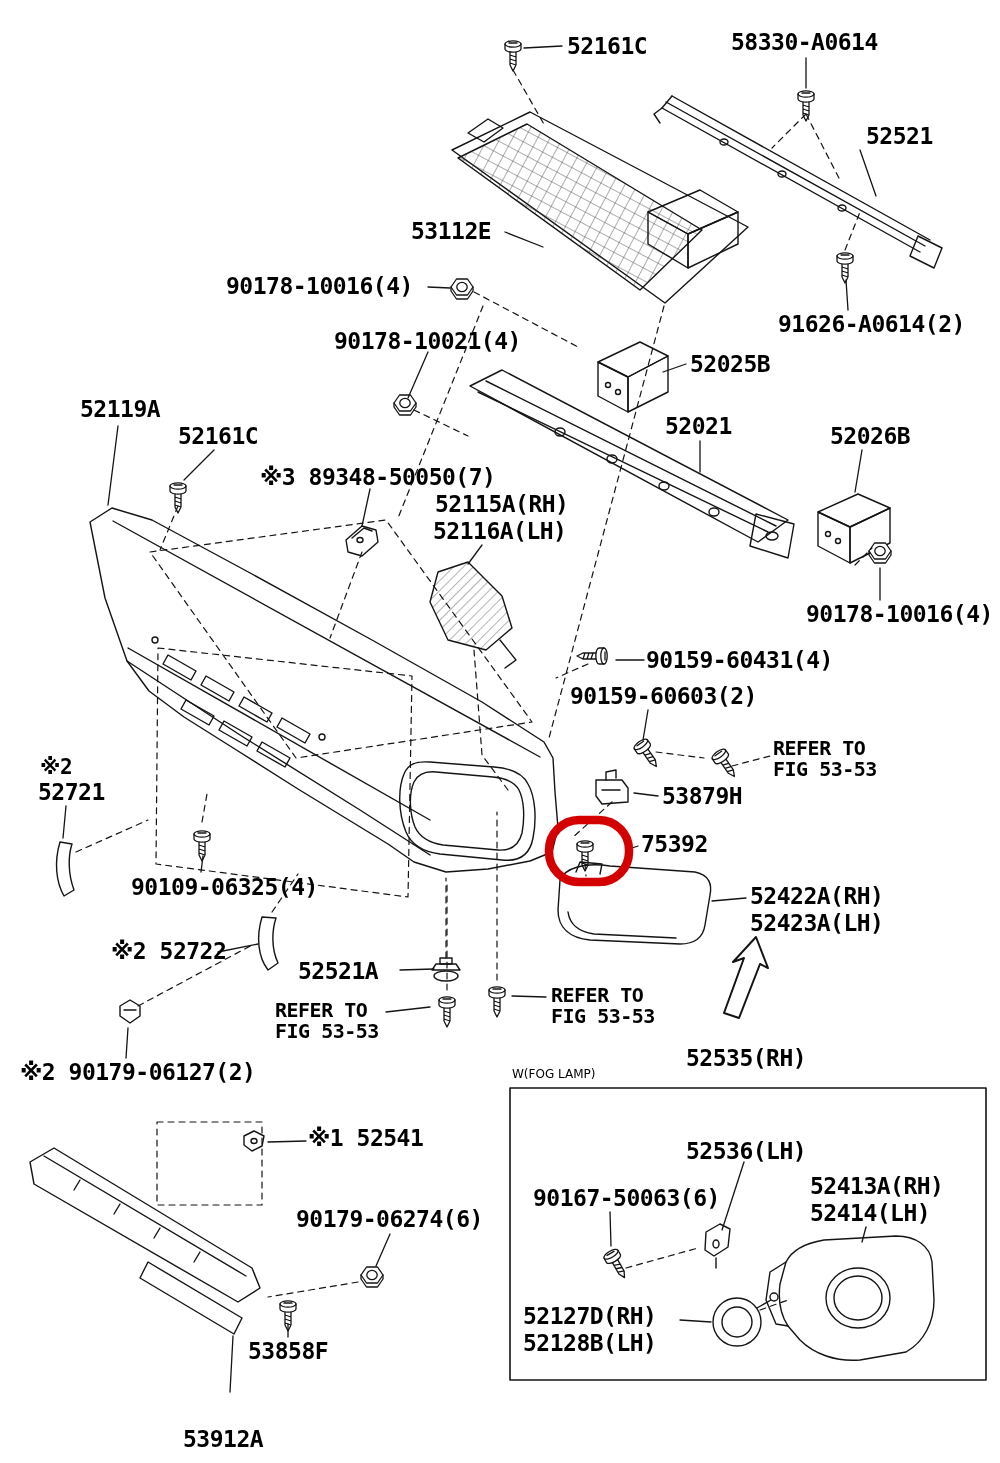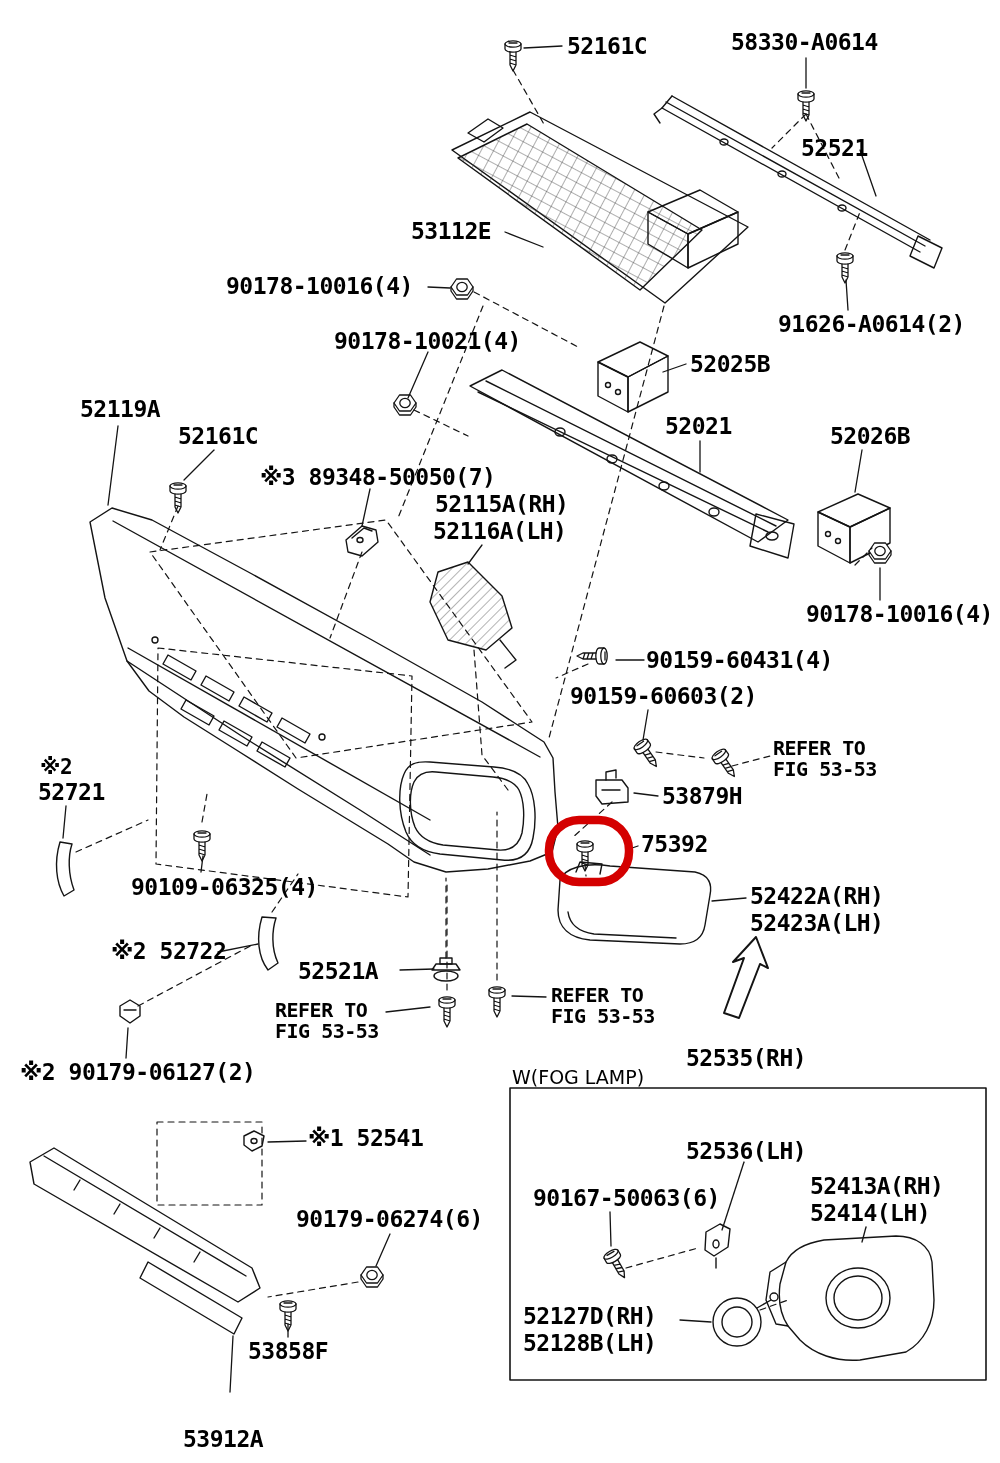--- a/index.html
+++ b/index.html
@@ -10,21 +10,21 @@
   .stage svg { position:absolute; left:0; top:0; }
   .labels { position:absolute; left:0; top:0; width:100%; height:100%; pointer-events:none; }
   .lbl {
     position:absolute; font-weight:bold; font-size:23px; color:#000;
     letter-spacing:-0.5px; white-space:nowrap; line-height:1.05;
   }
   .lbl.refer { font-size:20px; letter-spacing:-0.5px; }
   .lbl.note  { font-size:21px; }
   .lbl.small-sans {
     font-family:"DejaVu Sans","Liberation Sans",sans-serif;
-    font-weight:400; font-size:19px; letter-spacing:0;
+    font-weight:400; font-size:12px; letter-spacing:0;
   }
 </style>
 </head>
 <body>
 
 <div class="stage">
 
 <svg width="1000" height="1463" viewBox="0 0 1000 1463">
   <defs>
     <pattern id="mesh" patternUnits="userSpaceOnUse" width="11" height="11" patternTransform="rotate(28)">
@@ -282,21 +282,21 @@
       <rect x="157" y="1122" width="105" height="83"></rect>
     </g>
 
     <rect x="549" y="820" width="80" height="62" rx="30" fill="none" stroke="#d40000" stroke-width="8.5"></rect>
   </g>
 </svg>
 
 <div class="labels">
       <div class="lbl" style="left: 567px; top: 34px;">52161C</div>
       <div class="lbl" style="left: 731px; top: 30px;">58330-A0614</div>
-      <div class="lbl" style="left: 801px; top: 124px; margin-top: 12px;">52521</div>
+      <div class="lbl" style="left: 866px; top: 124px;">52521</div>
       <div class="lbl" style="left: 411px; top: 219px;">53112E</div>
       <div class="lbl" style="left: 226px; top: 274px;">90178-10016(4)</div>
       <div class="lbl" style="left: 778px; top: 312px;">91626-A0614(2)</div>
       <div class="lbl" style="left: 334px; top: 329px;">90178-10021(4)</div>
       <div class="lbl" style="left: 690px; top: 352px;">52025B</div>
       <div class="lbl" style="left: 80px; top: 397px;">52119A</div>
       <div class="lbl" style="left: 178px; top: 424px;">52161C</div>
       <div class="lbl" style="left: 658px; top: 414px; margin-left: 7px;">52021</div>
       <div class="lbl" style="left: 830px; top: 424px;">52026B</div>
       <div class="lbl" style="left: 260px; top: 465px;">※3 89348-50050(7)</div>

